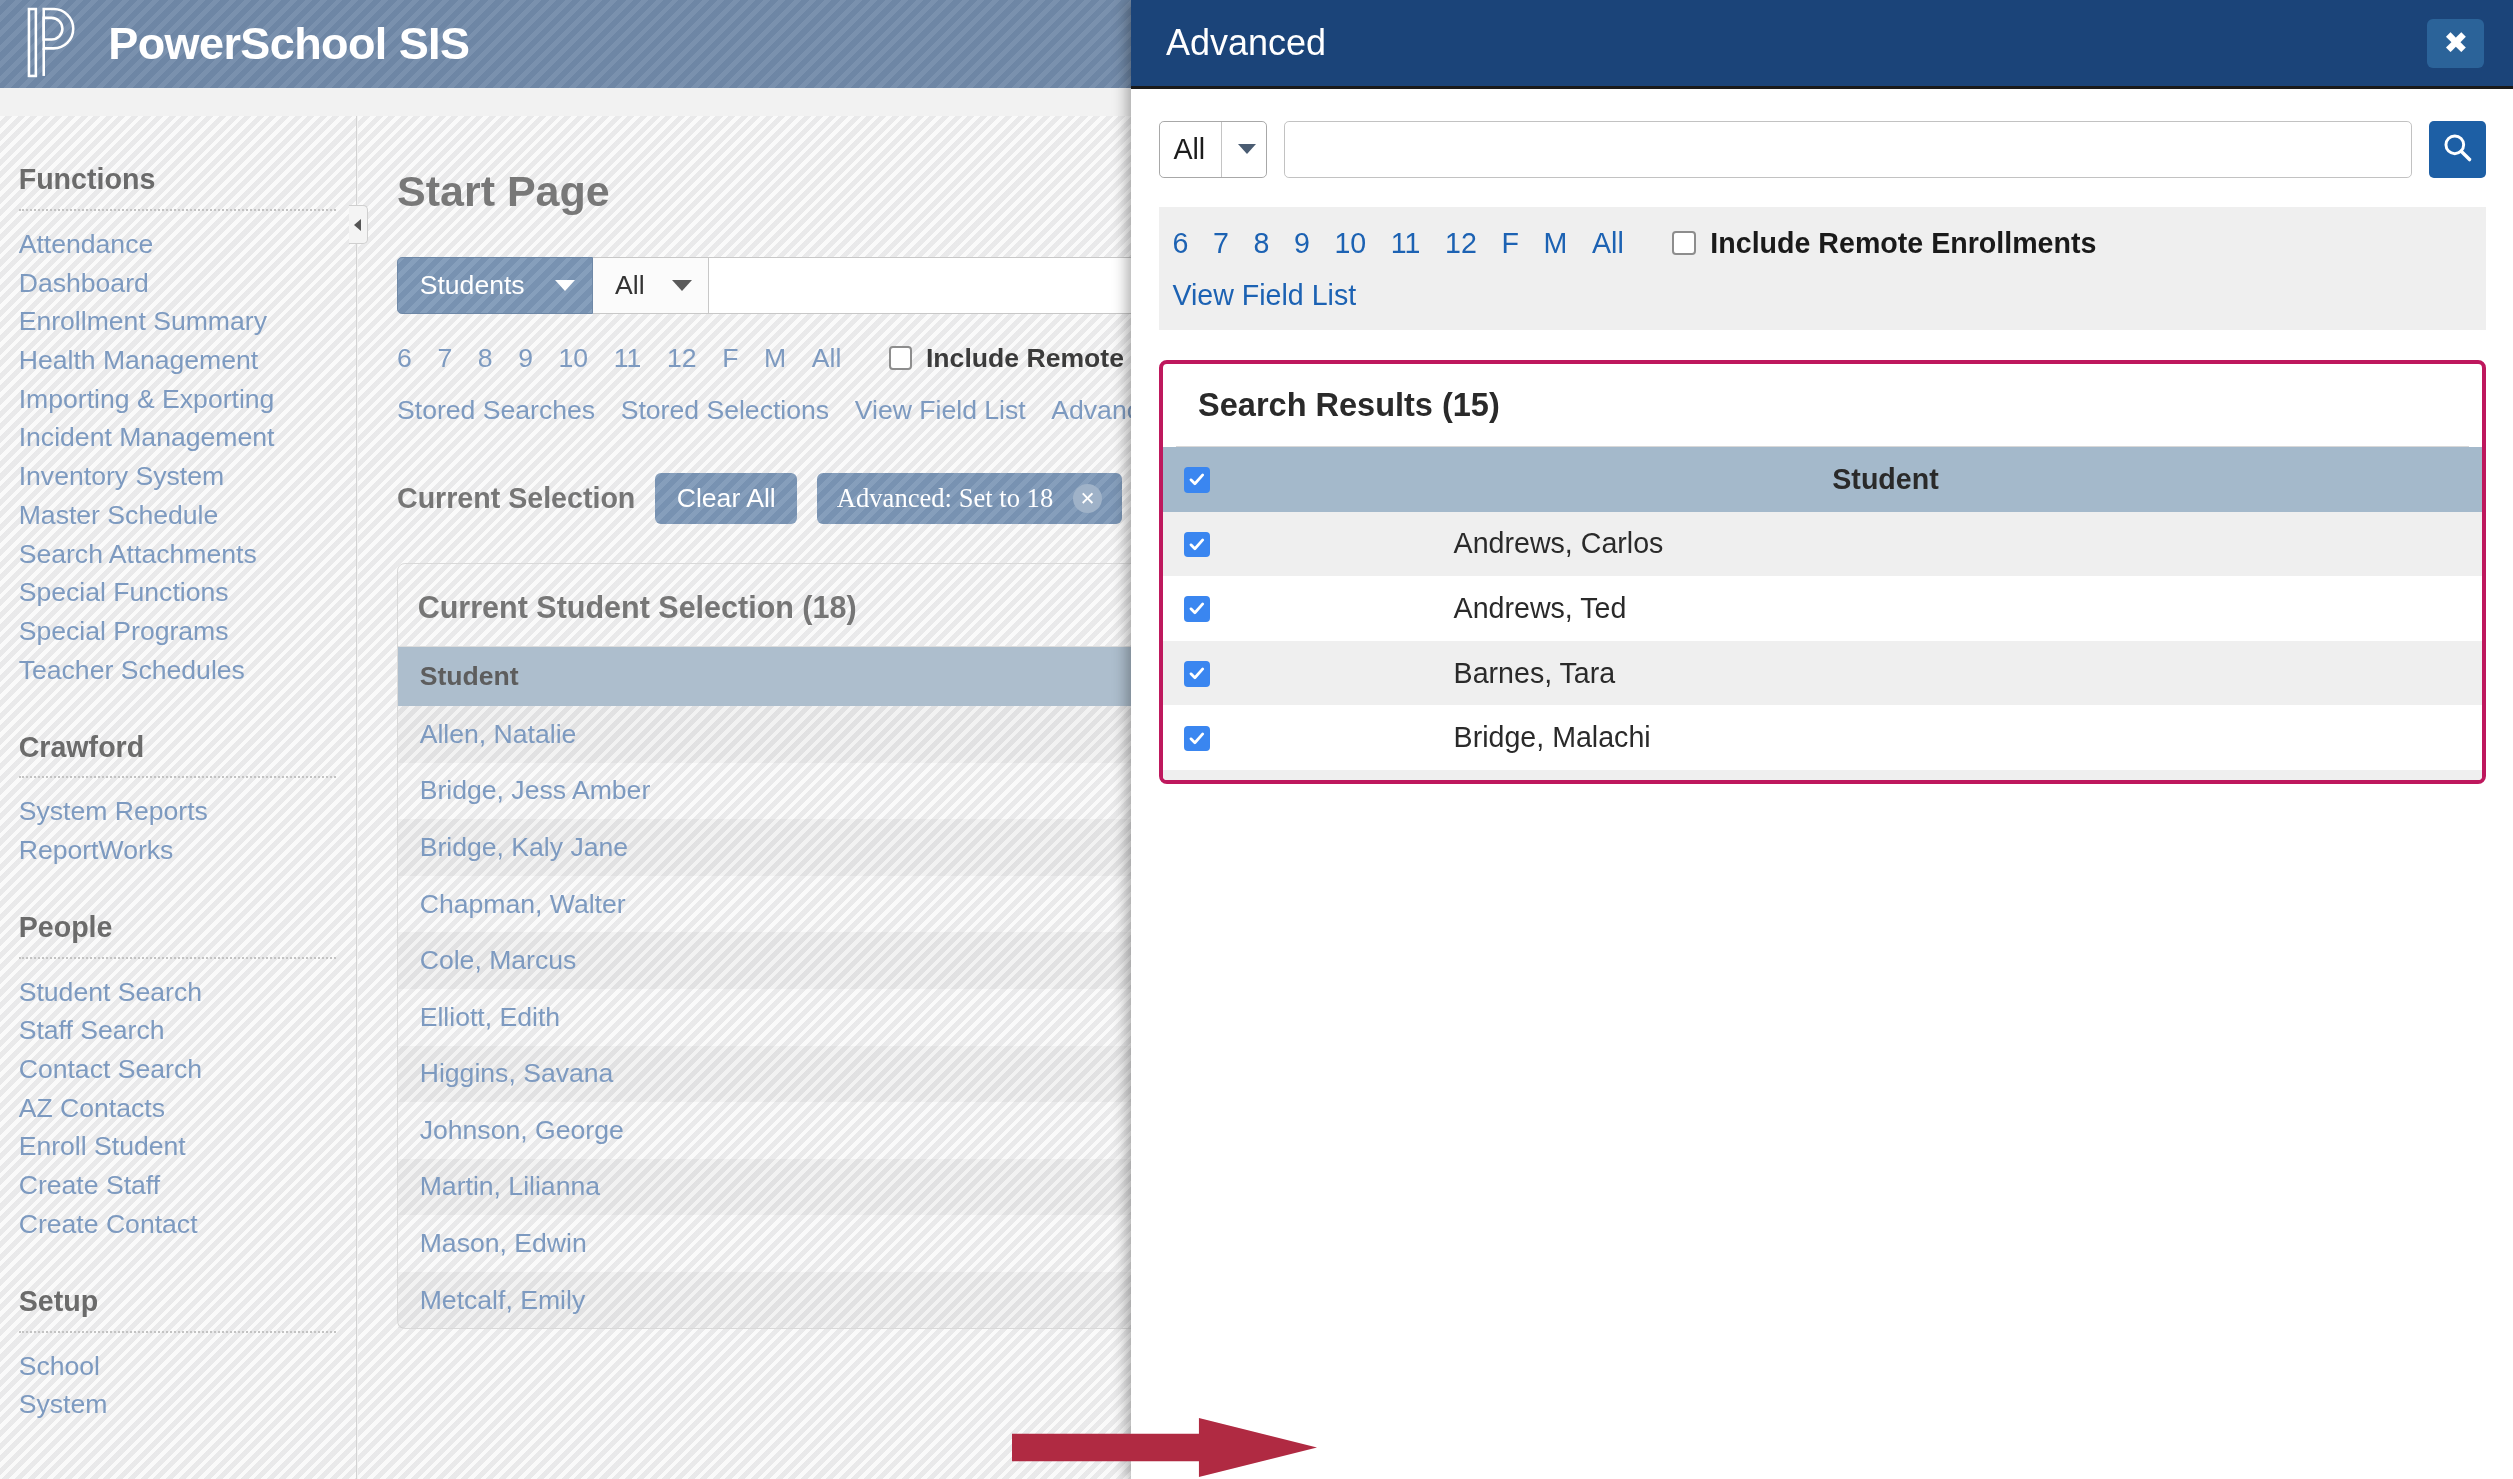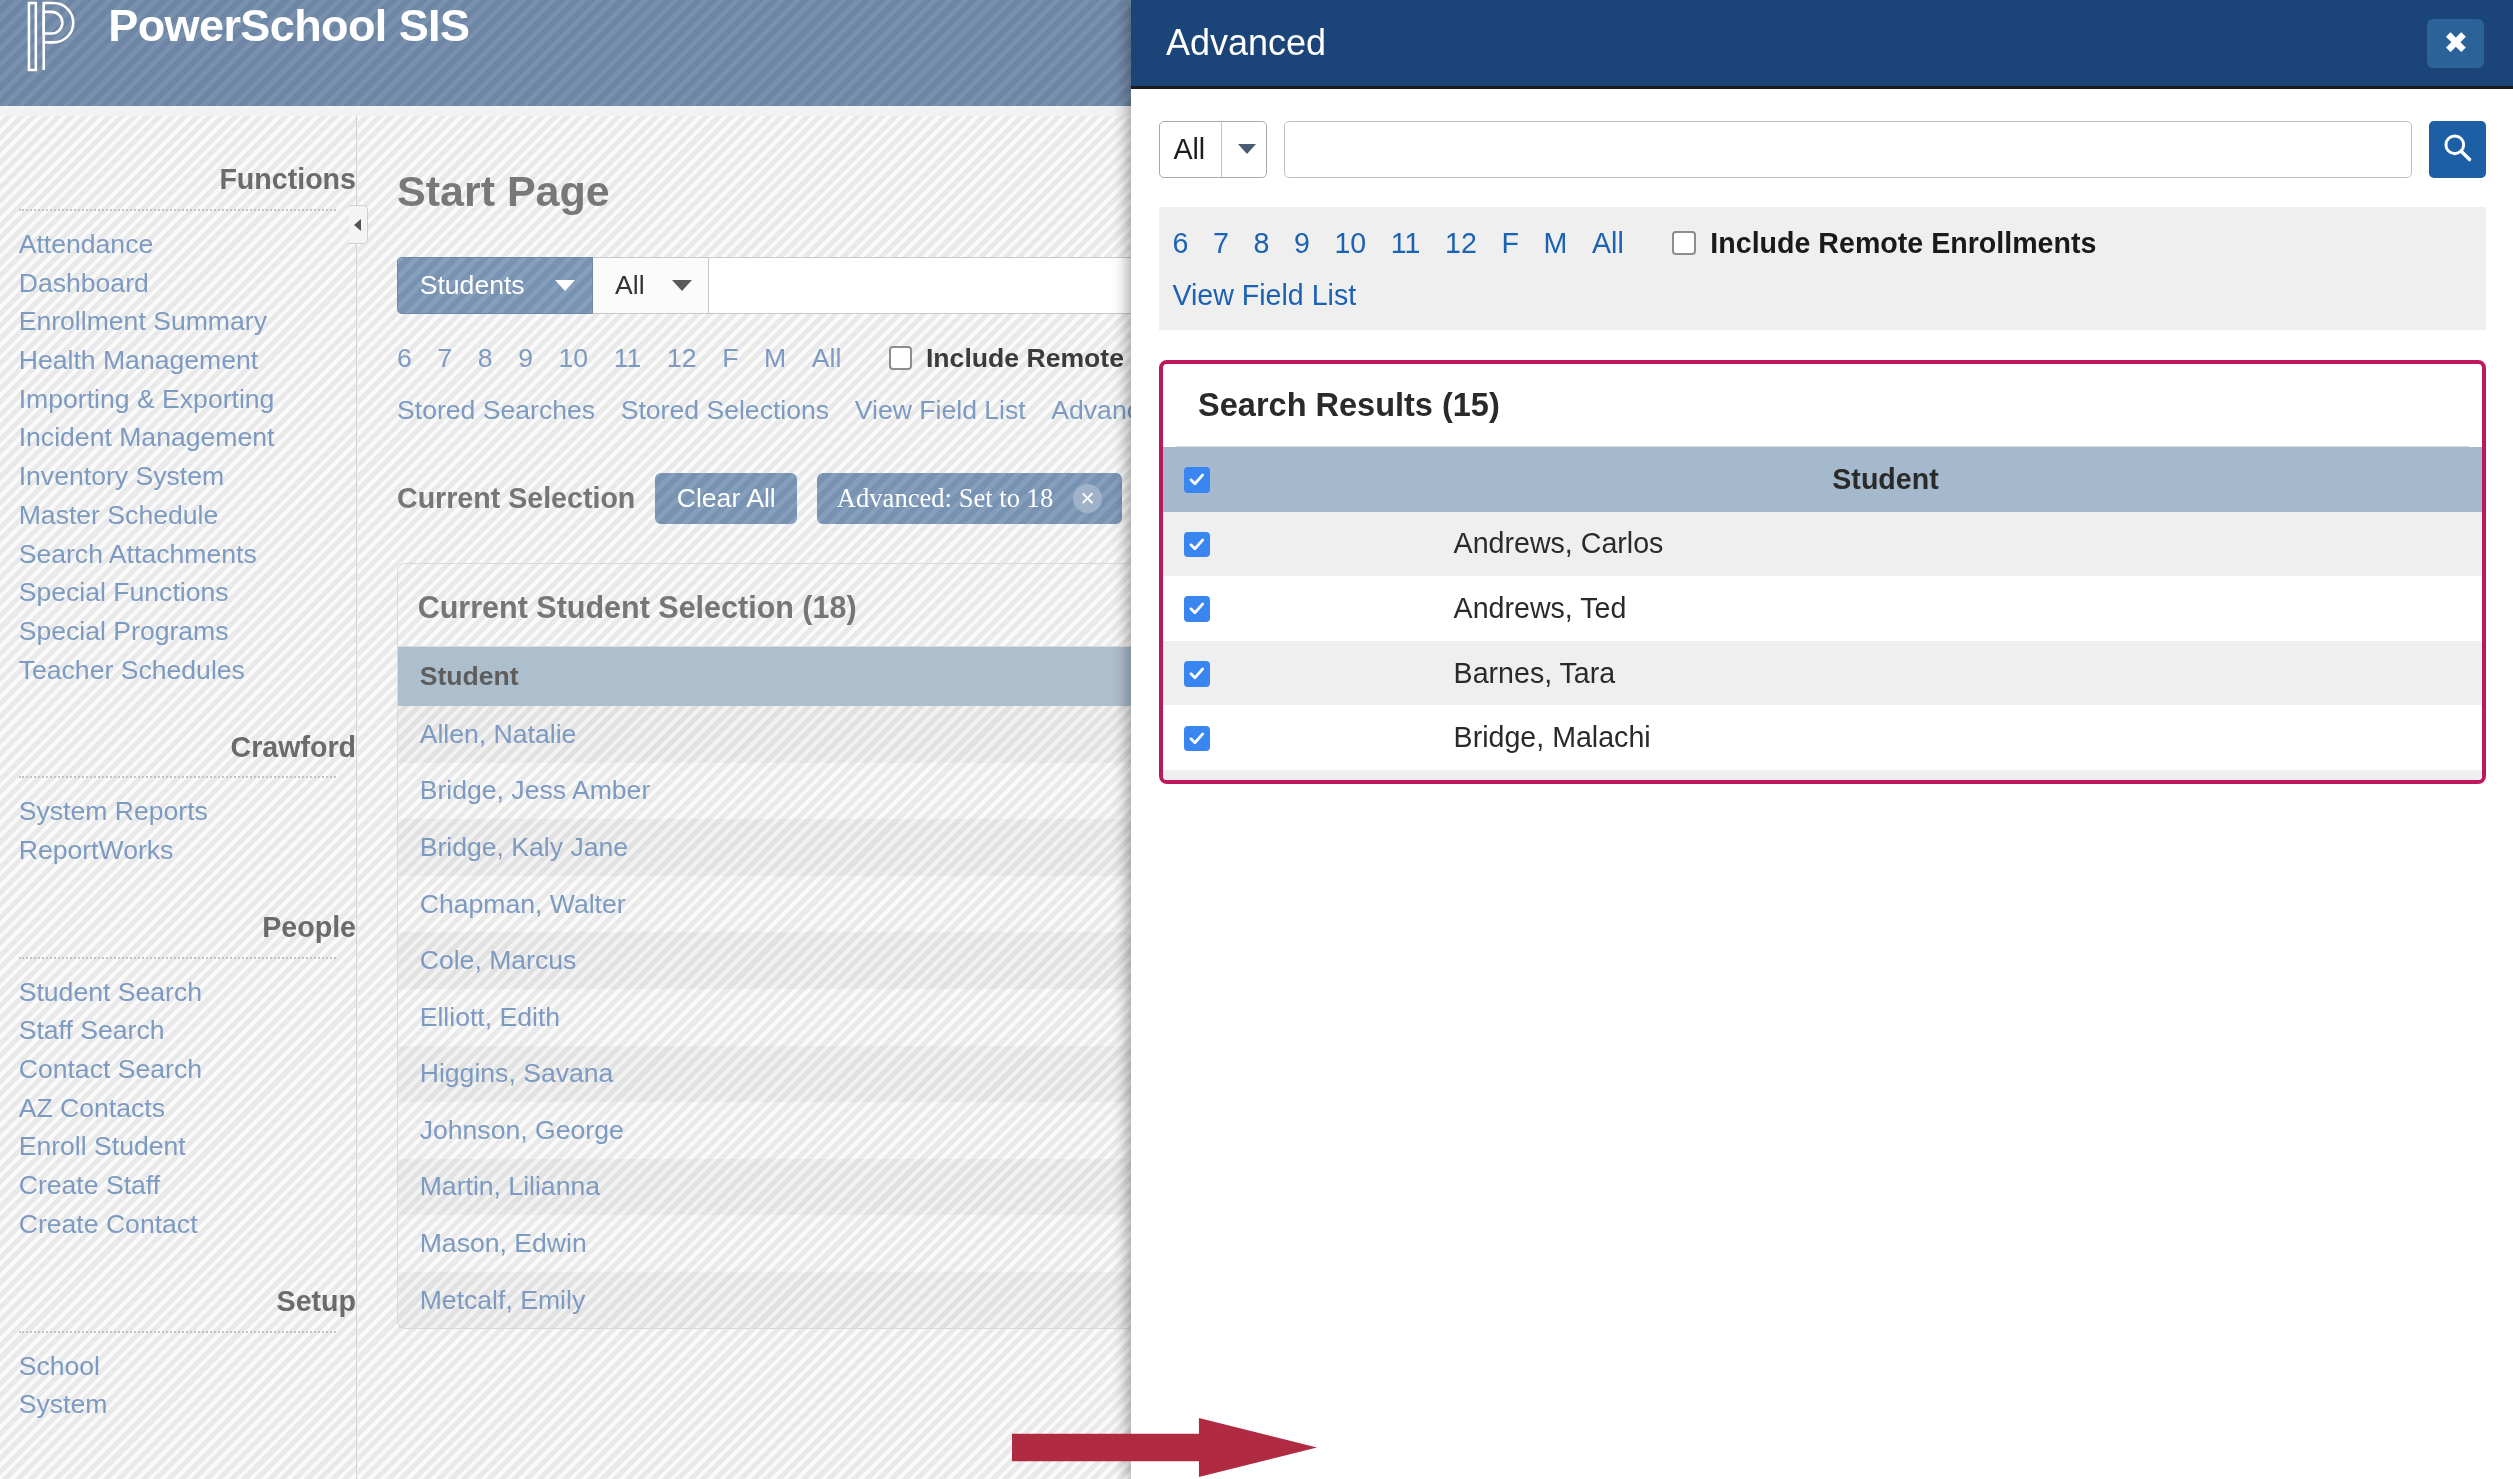--- a/index.html
+++ b/index.html
@@ -23,30 +23,30 @@
       rgba(0,0,0,0.012) 3.9px,
       rgba(0,0,0,0.012) 8.9px
     );
   }
 
   #app { position: relative; width: 2514px; height: 1480px; }
 
   
   .brandbar {
     position: absolute; left: 0; top: 0;
-    width: 1131px; height: 106px;
+    width: 1131px; height: 88px;
     background-color: #7089a8;
     background-image: repeating-linear-gradient(
       135deg,
       rgba(255,255,255,0.07) 0px,
       rgba(255,255,255,0.07) 4.9px,
       rgba(0,0,0,0.02) 4.9px,
       rgba(0,0,0,0.02) 10.8px
     );
-    display: flex; align-items: flex-start;
+    display: flex; align-items: center;
   }
   .brand-logo { margin-left: 25.6px; width: 61px; height: 73px; }
   .brand-title {
     color: #ffffff;
     font-size: 45px;
     font-weight: bold;
     letter-spacing: -0.6px;
     margin-left: 21.7px;
     white-space: nowrap;
   }
@@ -54,21 +54,21 @@
   
   .sidebar {
     position: absolute; left: 0; top: 116px;
     width: 357px; height: 1363px;
     padding: 25.6px 0 0 0;
     border-right: 1px solid #d3d3d3;
     overflow: hidden;
   }
   .nav-section-title {
     font-size: 28.6px; font-weight: bold; color: #6b6b6b;
-    padding: 0 0 0 18.7px; margin-top: 21.7px; text-align: right;
+    padding: 0 0 0 18.7px; margin-top: 21.7px;
   }
   .nav-rule {
     border-top: 2px dotted #c3c3c3;
     margin: 12.8px 19.7px 13.8px 18.7px;
   }
   .nav-link {
     display: block;
     font-size: 26.6px;
     color: #7d9ac0;
     padding: 3px 0 3px 18.7px;

